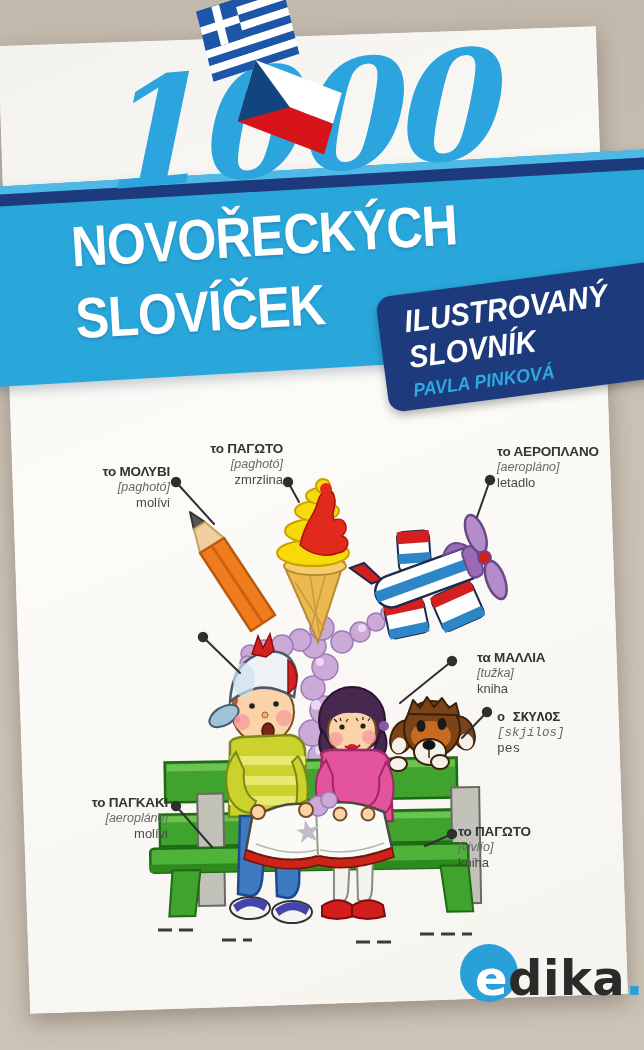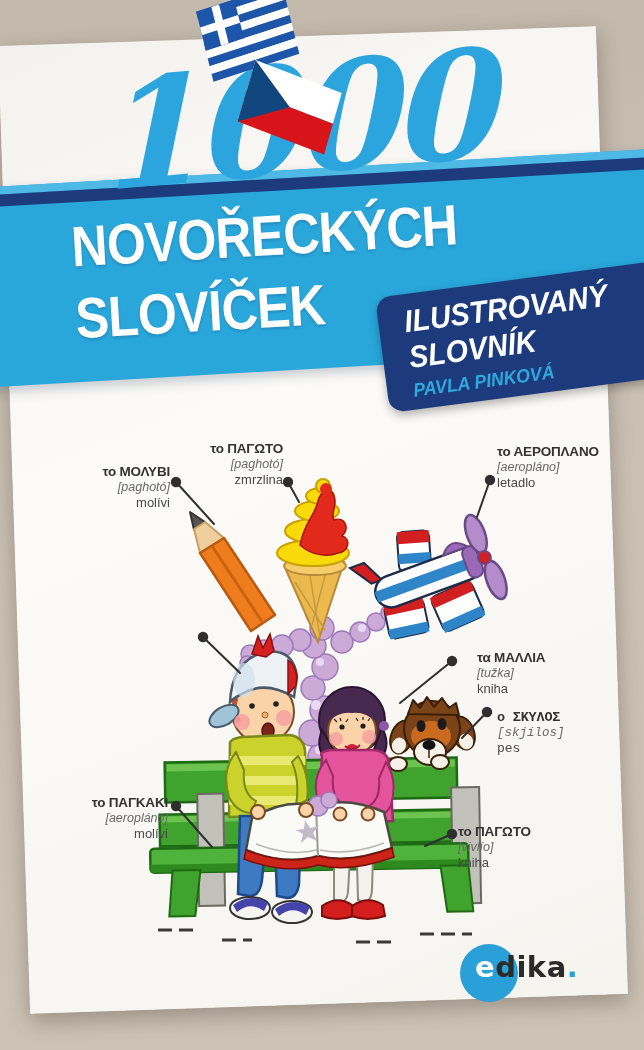--- a/index.html
+++ b/index.html
@@ -54,21 +54,21 @@
   .vocab .greek { font-weight:bold; font-size:13.5px; color:#333; letter-spacing:-.2px; }
   .vocab .pron  { font-style:italic; font-size:12.5px; color:#686868; }
   .vocab .czech { font-size:13px; color:#494949; }
   .vocab div { display:block; }
 
   
   .edika { position:absolute; left:460px; top:942px; width:180px; height:64px; z-index:7; }
   .edika .circle { position:absolute; left:0; top:2px; width:58px; height:58px;
                    border-radius:50%; background:#2aa0d8; }
   .edika .text { position:absolute; left:15px; top:8px; font-family:"DejaVu Sans", sans-serif;
-                 font-weight:bold; font-size:29px; color:#2b2b2b; letter-spacing:.5px; }
+                 font-weight:bold; font-size:48px; color:#2b2b2b; letter-spacing:.5px; }
   .edika .text .e   { color:#ffffff; }
   .edika .text .dot { color:#2aa0d8; }
 </style>
 </head>
 <body>
 
 <div class="stage">
 
   <div class="page"></div>
 

